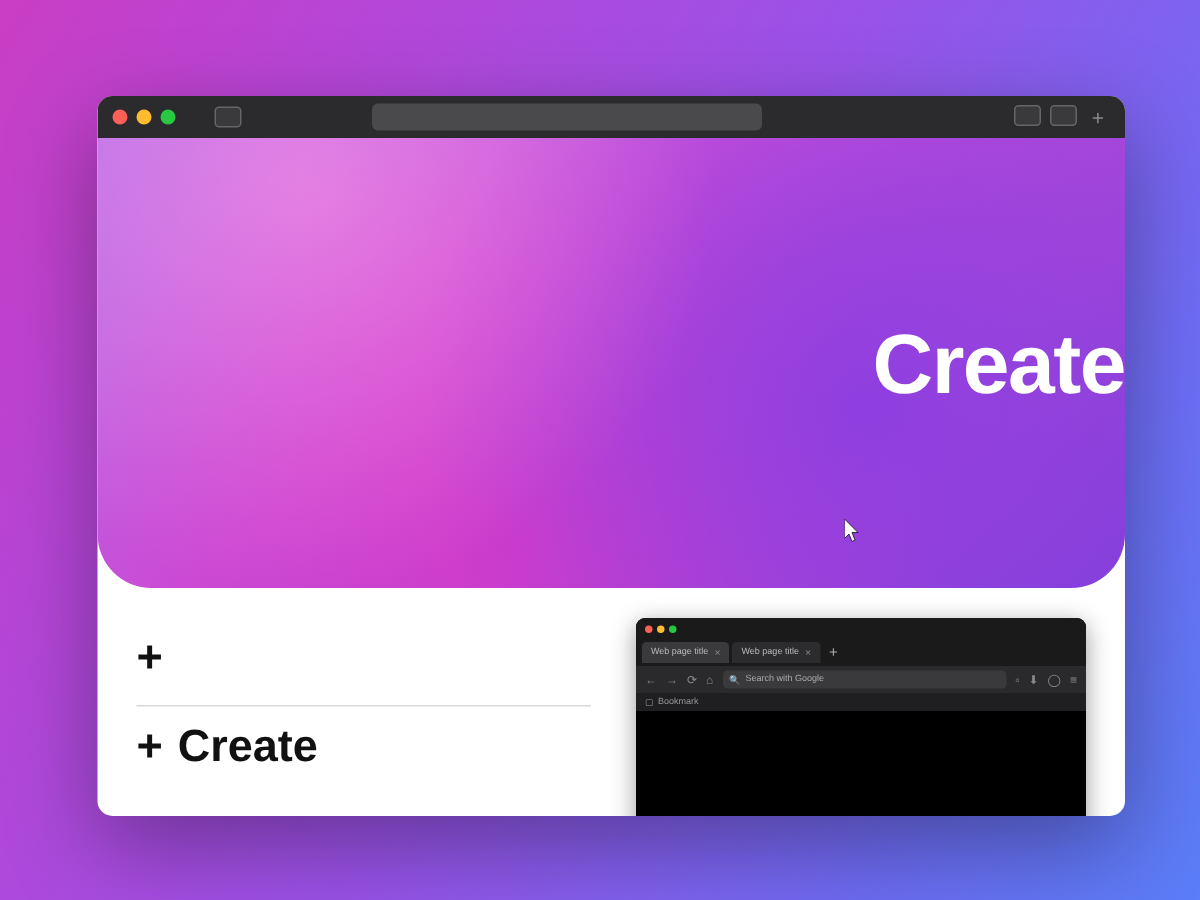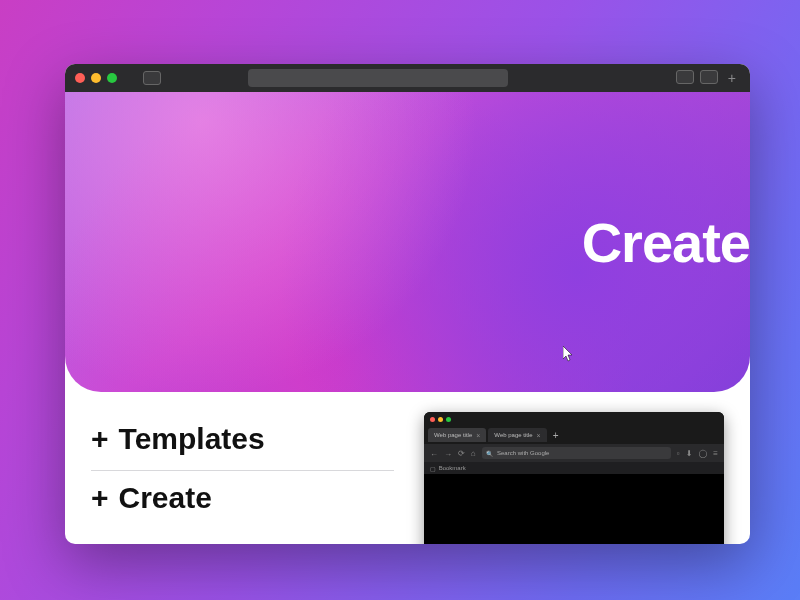--- a/index.html
+++ b/index.html
@@ -197,21 +197,20 @@
     <div class="hero-title">Create</div>
     <svg class="cursor-arrow" viewBox="0 0 12 16">
       <path d="M0 0 L0 13 L3 10 L5 15 L7 14 L5 9 L9 9 Z" fill="#fff" stroke="#000" stroke-width="0.5"></path>
     </svg>
   </div>
 
   <div class="content">
     <div class="feature-list">
       <div class="feature-item">
         <span class="plus">+</span>
-        <span>Templates</span>
       </div>
       <div class="feature-divider"></div>
       <div class="feature-item">
         <span class="plus">+</span>
         <span>Create</span>
       </div>
     </div>
 
     <div class="mock-window">
       <div class="mock-titlebar">

